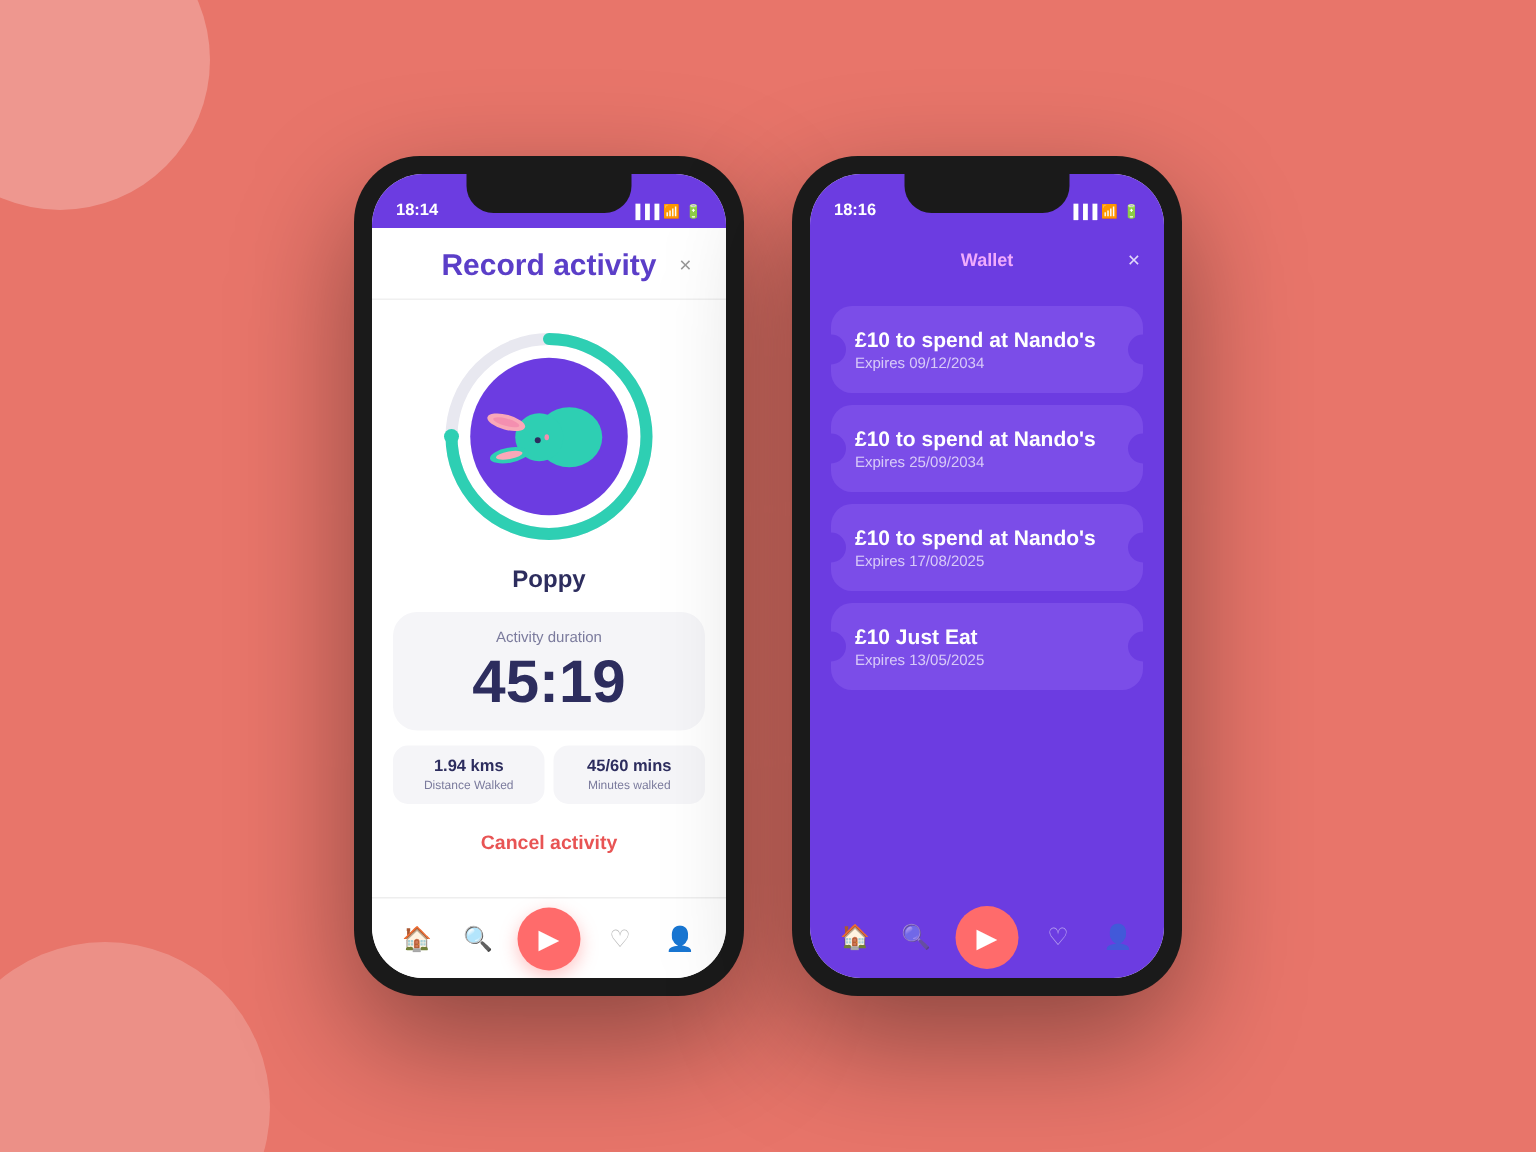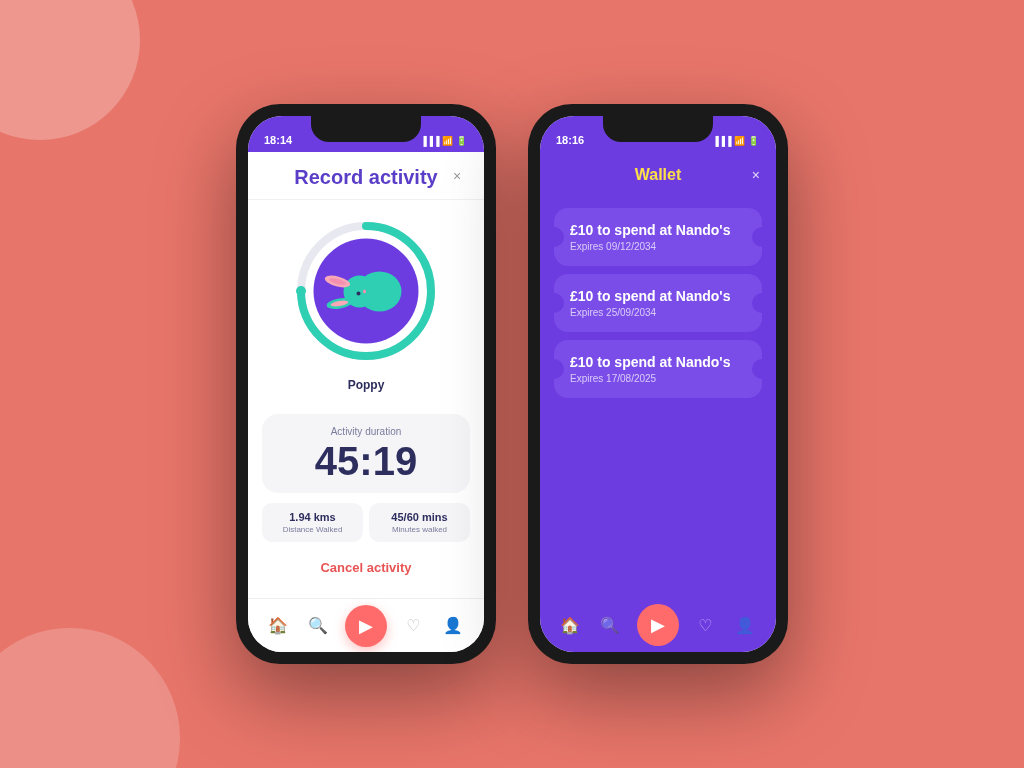--- a/index.html
+++ b/index.html
@@ -177,24 +177,24 @@
       height: 105px;
       border-radius: 50%;
       background: #6c3ce1;
       overflow: hidden;
       display: flex;
       align-items: center;
       justify-content: center;
     }
 
     .pet-name {
-      font-size: 12px;
+      font-size: 16px;
       font-weight: 700;
       color: #2d2d5e;
-      margin-bottom: 22px;
+      margin-bottom: 12px;
     }
 
     .activity-card {
       background: #f5f5f8;
       border-radius: 16px;
       padding: 12px 16px;
       width: 100%;
       text-align: center;
       margin-bottom: 10px;
     }
@@ -288,23 +288,23 @@
     .wallet-header {
       background: #6c3ce1;
       padding: 14px 16px 14px;
       display: flex;
       align-items: center;
       justify-content: center;
       position: relative;
     }
 
     .wallet-title {
-      font-size: 16px;
+      font-size: 12px;
       font-weight: 700;
-      color: #fde047;
+      color: #f0abfc;
     }
 
     .wallet-close {
       position: absolute;
       right: 16px;
       color: rgba(255,255,255,0.8);
       font-size: 14px;
       cursor: pointer;
     }
 
@@ -560,20 +560,26 @@
               </div>
             </div>
 
             <div class="voucher-card">
               <div class="voucher-info">
                 <div class="voucher-title">£10 to spend at Nando's</div>
                 <div class="voucher-expiry">Expires 17/08/2025</div>
               </div>
             </div>
 
+            <div class="voucher-card">
+              <div class="voucher-info">
+                <div class="voucher-title">£10 Just Eat</div>
+                <div class="voucher-expiry">Expires 13/05/2025</div>
+              </div>
+            </div>
 
           </div>
         </div>
 
         <div class="wallet-bottom-nav">
           <div class="wallet-nav-icon active">🏠</div>
           <div class="wallet-nav-icon">🔍</div>
           <div class="wallet-nav-icon" style="width:42px;height:42px;background:#ff6b6b;border-radius:50%;color:white;font-size:18px;">▶</div>
           <div class="wallet-nav-icon">♡</div>
           <div class="wallet-nav-icon">👤</div>

